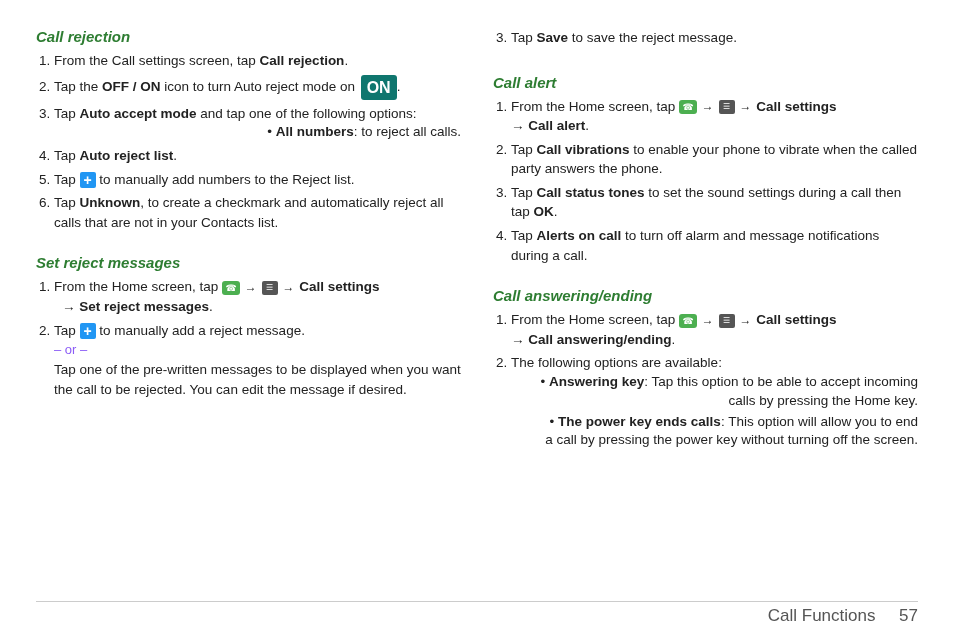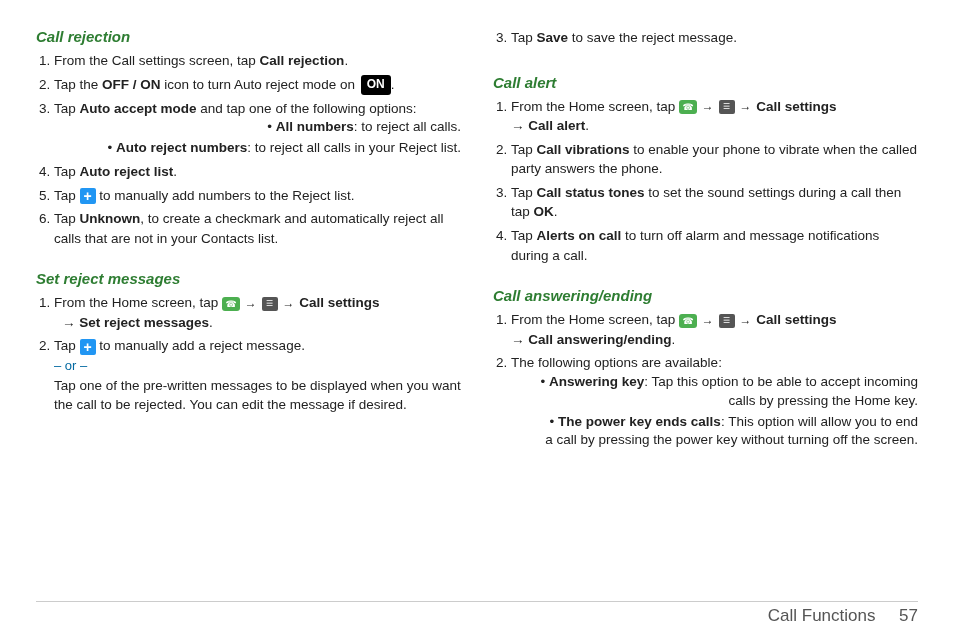--- a/index.html
+++ b/index.html
@@ -50,23 +50,23 @@
     ul.bullet-list li::before {
       content: "• ";
     }
     ul.bullet-list li {
       margin-bottom: 2px;
       line-height: 1.4;
     }
     b { font-weight: bold; }
     .on-badge {
       display: inline-block;
-      background: #000000;
+      background: #0f766e;
       color: #fff;
-      font-size: 12px;
+      font-size: 16px;
       font-weight: bold;
       padding: 1px 6px;
       border-radius: 3px;
       vertical-align: middle;
       margin-left: 2px;
     }
     .plus-icon {
       display: inline-block;
       width: 16px;
       height: 16px;
@@ -124,21 +124,21 @@
       color: #555;
       border-top: none;
     }
     .footer-divider {
       border: none;
       border-top: 1px solid #ccc;
       margin: 0 36px;
     }
     .or-line {
       font-style: normal;
-      color: #0369a1;
+      color: #8b5cf6;
       margin: 2px 0 2px 0;
       font-size: 13px;
     }
     .indent-block {
       margin-left: 0;
       margin-top: 8px;
       line-height: 1.45;
     }
   </style>
 </head>
@@ -155,21 +155,20 @@
           From the Call settings screen, tap <b>Call rejection</b>.
         </li>
         <li>
           Tap the <b>OFF / ON</b> icon to turn Auto reject mode on
           <span class="on-badge">ON</span>.
         </li>
         <li>
           Tap <b>Auto accept mode</b> and tap one of the following options:
           <ul class="bullet-list">
             <li><b>All numbers</b>: to reject all calls.</li>
-            <li><b>Auto reject numbers</b>: to reject all calls in your Reject list.</li>
           </ul>
         </li>
         <li>
           Tap <b>Auto reject list</b>.
         </li>
         <li>
           Tap <span class="plus-icon">+</span> to manually add numbers to the Reject list.
         </li>
         <li>
           Tap <b>Unknown</b>, to create a checkmark and automatically reject all calls that are not in your Contacts list.

